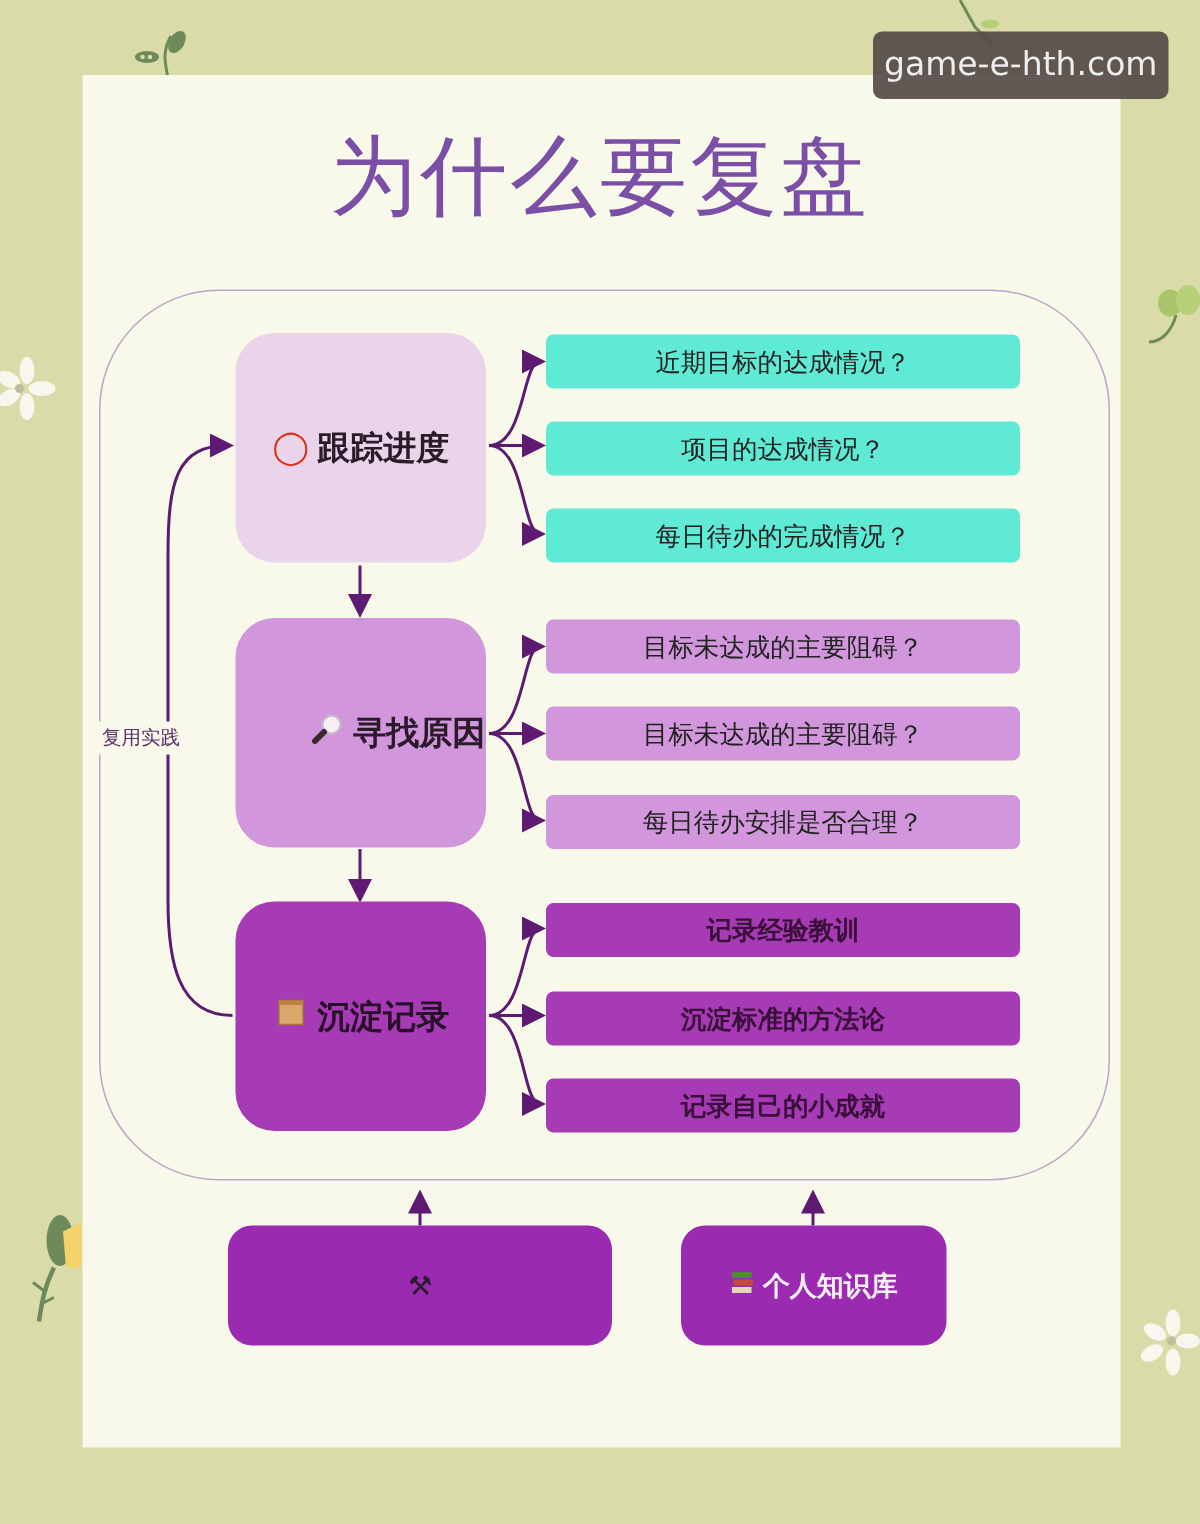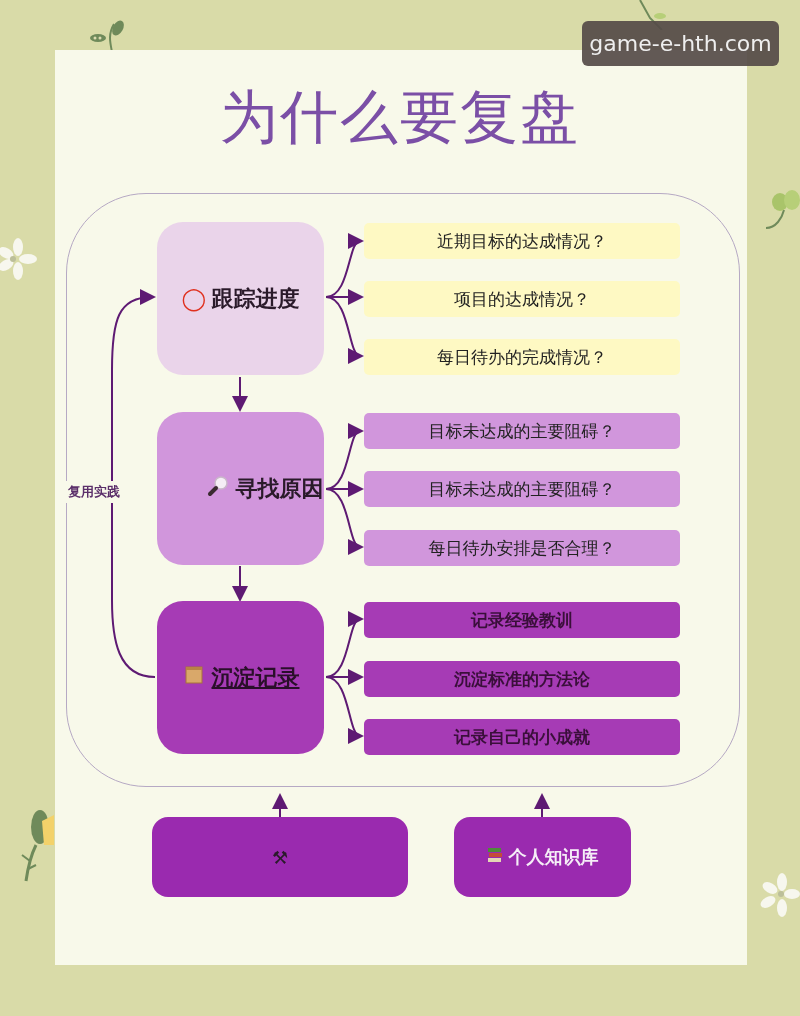--- a/index.html
+++ b/index.html
@@ -27,28 +27,28 @@
     border-radius: 26px; display: flex; align-items: center; justify-content: center;
     font-size: 22px; font-weight: bold; color: #2a1a2a; gap: 6px;
   }
   .main-box .ico { font-size: 20px; width: 24px; text-align: center; }
   .q {
     position: absolute; left: 364px; width: 316px; height: 36px;
     border-radius: 5px; display: flex; align-items: center; justify-content: center;
     font-size: 17px; color: #222;
   }
   .sec1-box { background: #ead4ea; }
-  .sec1-q { background: #fef9c3; }
+  .sec1-q { background: #5eead4; }
   .sec2-box { background: #d196dc; padding-left: 48px; }
   .sec2-q { background: #d196dc; }
-  .sec3-box { background: #a63bb5; color: #2a0f2a; text-decoration: underline; }
+  .sec3-box { background: #a63bb5; color: #2a0f2a; }
   .sec3-q { background: #a63bb5; color: #3a0f3a; font-weight: bold; }
   .side-label {
     position: absolute; left: 66px; top: 481px; font-size: 13px; color: #5b2f6a;
-    background: #f8f9ea; padding: 2px 2px; font-weight: bold;
+    background: #f8f9ea; padding: 2px 2px;
   }
   .bottom-box {
     position: absolute; top: 817px; height: 80px; border-radius: 16px;
     background: #9a2aaf; color: #f5eef7; display: flex; align-items: center;
     justify-content: center; font-size: 18px; font-weight: bold; gap: 6px;
   }
   .watermark {
     position: absolute; left: 582px; top: 21px; width: 197px; height: 45px;
     background: rgba(85,75,72,0.92); border-radius: 6px; color: #eeeeee;
     font-size: 22px; display: flex; align-items: center; justify-content: center;

